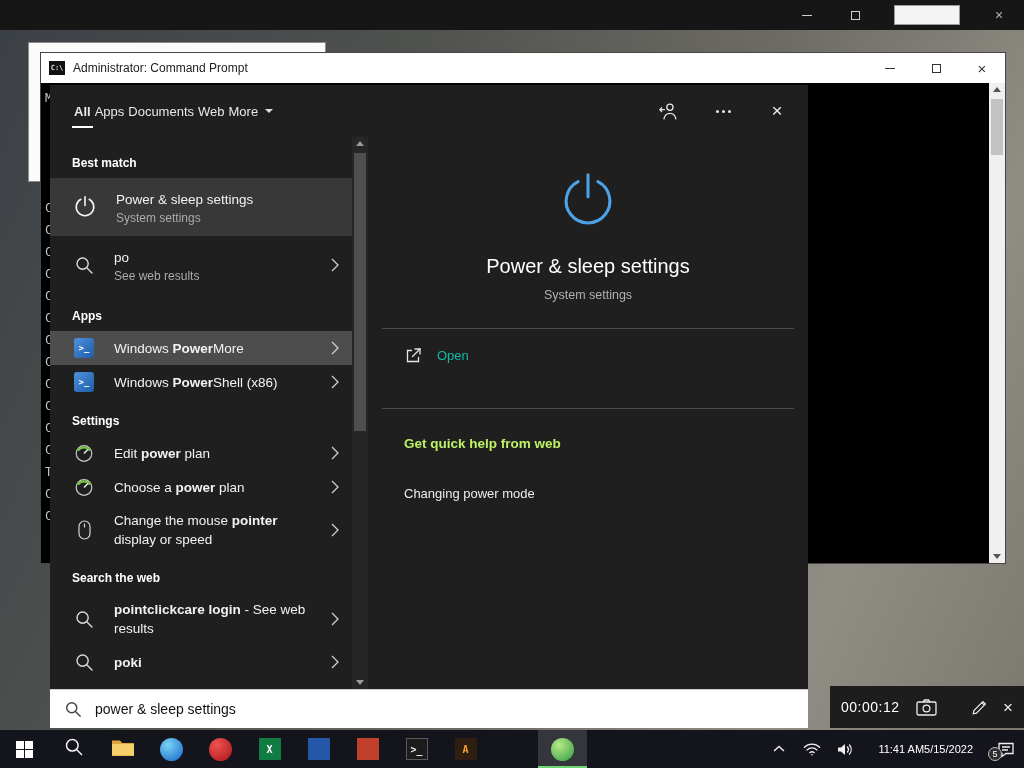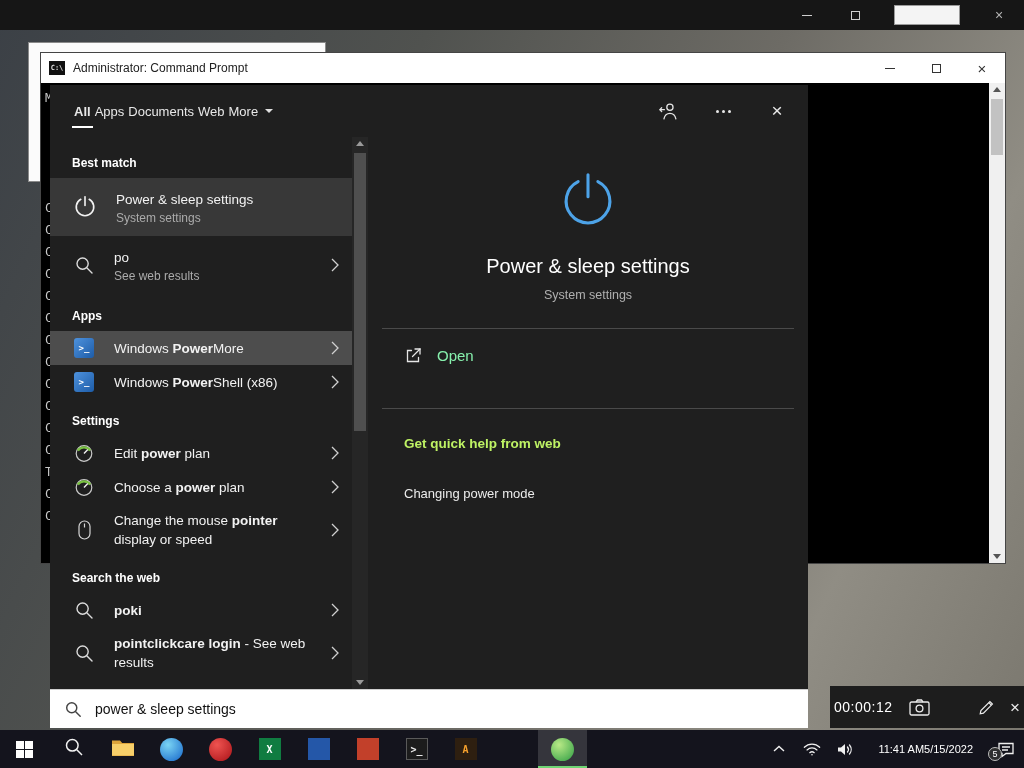--- a/index.html
+++ b/index.html
@@ -77,32 +77,32 @@
   .results-scrollbar{flex:0 0 16px;position:relative;background:#262626;color:#9a9a9a;}
   .rs-thumb{position:absolute;left:2px;top:16px;width:12px;height:278px;background:#4f4f4f;}
 
   .preview-col{flex:1;display:flex;flex-direction:column;align-items:center;}
   .preview-icon{margin-top:32px;}
   .preview-icon svg *{stroke:var(--accent,#4da3e8);stroke-width:1.15;stroke-linecap:round;fill:none;}
   .preview-title{font-size:20px;font-weight:400;color:#fff;text-align:center;margin-top:18px;}
   .preview-sub{font-size:12.5px;color:#b0b0b0;text-align:center;margin-top:10px;}
   .preview-divider{width:calc(100% - 28px);height:1px;background:#4a4a4a;margin-top:26px;flex:0 0 1px;}
   .preview-open-row{width:100%;display:flex;align-items:center;gap:14px;padding:17px 0 17px 36px;}
-  .open-label{font-size:15px;color:#86efac;}
+  .open-label{font-size:13px;color:#14b8a6;}
   .help-header{width:100%;text-align:left;padding-left:36px;margin-top:27px;font-size:13.5px;font-weight:bold;color:#bef264;}
   .help-link{width:100%;text-align:left;padding-left:36px;margin-top:35px;font-size:13px;color:#ececec;}
 
   .search-box{flex:0 0 39px;margin-top:auto;background:#fff;display:flex;align-items:center;
     padding:0 14px;gap:13px;border-top:1px solid #d0d0d0;}
   .sb-input{flex:1;border:none;outline:none;background:transparent;font-size:14px;color:#111;
     font-family:"Liberation Sans","DejaVu Sans",sans-serif;}
 
   
   .recorder{position:absolute;left:830px;top:686px;width:194px;height:42px;background:#1d1d1d;z-index:6;
-    display:flex;align-items:center;padding:0 4px;gap:16px;color:#fff;}
+    display:flex;align-items:center;padding:0 11px;gap:16px;color:#fff;}
   .rec-time{font-size:14px;letter-spacing:.5px;}
   .rec-right{margin-left:auto;display:flex;align-items:center;gap:15px;}
   .rec-close{font-size:17px;color:#ececec;line-height:1;}
   .rec-icon{display:flex;align-items:center;}
 
   
   .taskbar{position:absolute;left:0;top:730px;width:1024px;height:38px;background:#14141d;z-index:10;
     display:flex;align-items:stretch;}
   .tb-apps{display:flex;align-items:stretch;}
   .tb-slot{width:49px;display:flex;align-items:center;justify-content:center;}
@@ -318,37 +318,37 @@
           </div>
           <div class="sec-header">Search the web</div>
           <div class="result-item">
             <span class="ri-icon">
               <svg width="20" height="20" viewBox="0 0 20 20" fill="none" stroke="#dcdcdc" stroke-width="1.4" stroke-linecap="round">
                 <circle cx="8.6" cy="8.6" r="5.6"></circle>
                 <line x1="13" y1="13" x2="18" y2="18"></line>
               </svg>
             </span>
             <div class="ri-text">
-              <div class="ri-title"><span style="font-weight: bold;">poki</span></div>
+              <div class="ri-title"><span style="font-weight: bold;">pointclickcare login</span><span> - See web results</span></div>
             </div>
             <span class="ri-chevron">
               <svg width="8" height="14" viewBox="0 0 8 14" fill="none" stroke="#d0d0d0" stroke-width="1.3">
                 <path d="M1 1l6 6-6 6"></path>
               </svg>
             </span>
           </div>
           <div class="result-item">
             <span class="ri-icon">
               <svg width="20" height="20" viewBox="0 0 20 20" fill="none" stroke="#dcdcdc" stroke-width="1.4" stroke-linecap="round">
                 <circle cx="8.6" cy="8.6" r="5.6"></circle>
                 <line x1="13" y1="13" x2="18" y2="18"></line>
               </svg>
             </span>
             <div class="ri-text">
-              <div class="ri-title"><span style="font-weight: bold;">pointclickcare login</span><span> - See web results</span></div>
+              <div class="ri-title"><span style="font-weight: bold;">poki</span></div>
             </div>
             <span class="ri-chevron">
               <svg width="8" height="14" viewBox="0 0 8 14" fill="none" stroke="#d0d0d0" stroke-width="1.3">
                 <path d="M1 1l6 6-6 6"></path>
               </svg>
             </span>
           </div>
         </div>
       <div class="results-scrollbar">
         <span class="tri-up"></span>

